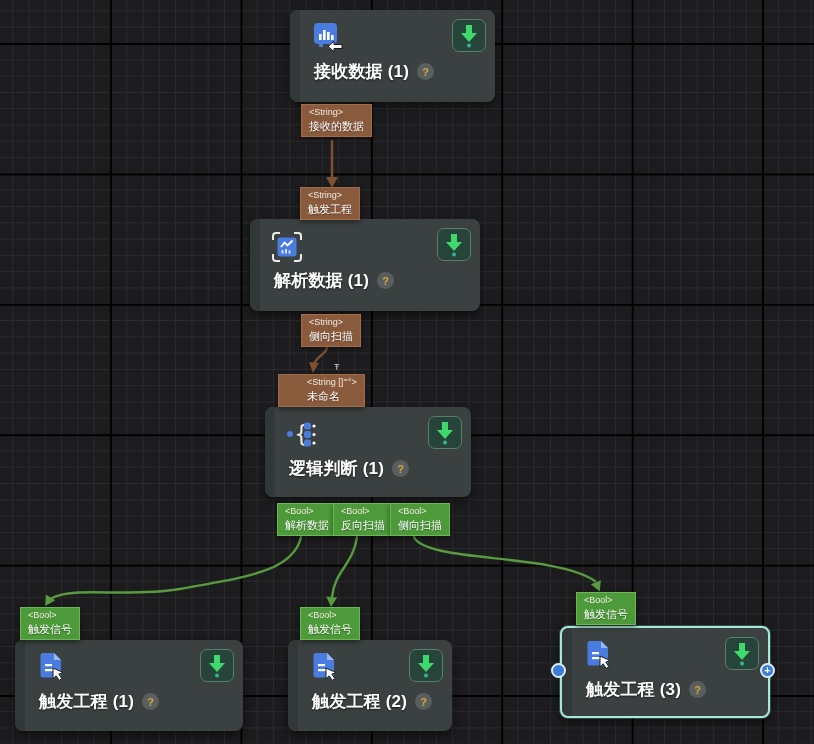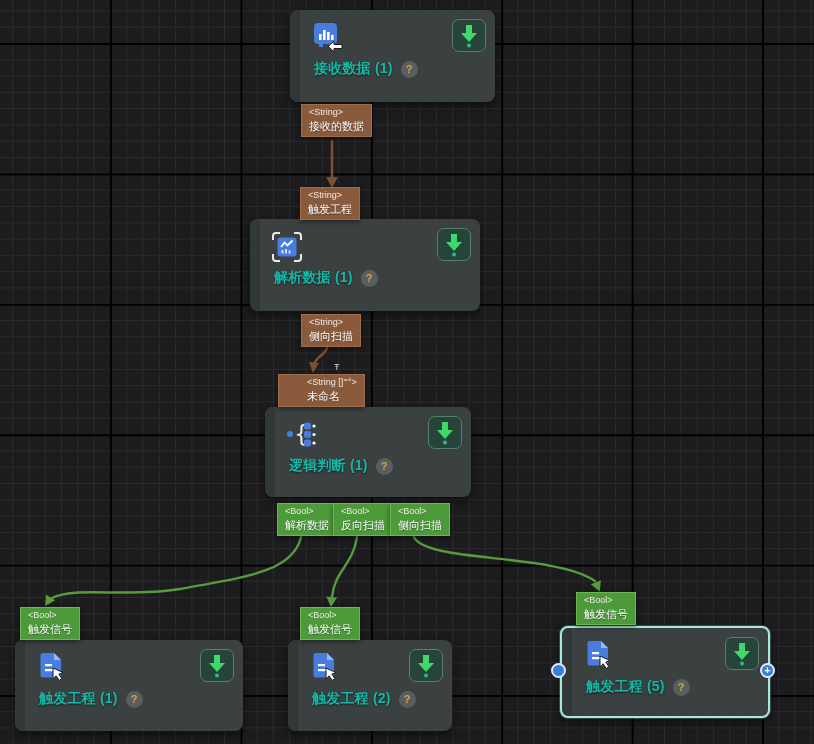--- a/index.html
+++ b/index.html
@@ -27,21 +27,21 @@
   }
   .node.selected { border: 2px solid #a6e8da; box-shadow: 0 0 0 1px rgba(166,232,218,.25), 0 4px 10px rgba(0,0,0,.5); }
   .strip { position: absolute; left: 0; top: 0; bottom: 0; width: 10px; background: #323838; border-radius: 8px 0 0 8px; }
   .nicon { position: absolute; left: 20px; top: 11px; width: 34px; height: 34px; }
   .dl {
     position: absolute; top: 9px; right: 9px; width: 34px; height: 33px;
     background: #27443a; border: 1px solid #577f69; border-radius: 7px;
     display: flex; align-items: center; justify-content: center; cursor: pointer;
   }
   .title-row { position: absolute; left: 24px; top: 50px; display: flex; align-items: center; gap: 8px; }
-  .title { color: #14b8a6; font-size: 14px; font-weight: bold; letter-spacing: .2px; text-shadow: 0 1px 2px rgba(0,0,0,.6); }
+  .title { color: #ffffff; font-size: 17px; font-weight: bold; letter-spacing: .2px; text-shadow: 0 1px 2px rgba(0,0,0,.6); }
   .help {
     width: 17px; height: 17px; border-radius: 50%; background: #595f5e;
     color: #d9a53f; font-size: 11px; font-weight: bold;
     display: flex; align-items: center; justify-content: center; cursor: pointer;
   }
 
   .port {
     position: absolute; z-index: 3; border-radius: 0; padding: 2px 7px 3px;
     line-height: 1.3; white-space: nowrap; box-shadow: 0 2px 5px rgba(0,0,0,.45);
     cursor: pointer;
@@ -206,21 +206,21 @@
       <rect x="10" y="18" width="10" height="2.2" fill="#fff"></rect>
       <path d="M18,17 l10,4.5 -4.2,1.6 3,4.6 -2.6,1.7 -3,-4.6 -3.2,3 z" fill="#ffffff" stroke="#1b1b1b" stroke-width="1"></path>
     </svg>
     <div class="dl">
       <svg width="24" height="26" viewBox="0 0 24 26">
         <path d="M9,2 h6 v8 h5 L12,19 4,10 h5 z" fill="#3fd96b"></path>
         <circle cx="12" cy="22.5" r="2" fill="#2db894"></circle>
       </svg>
     </div>
     <div class="title-row">
-      <span class="title">触发工程 (5)</span>
+      <span class="title">触发工程 (3)</span>
       <span class="help">?</span>
     </div>
   </div>
 
   <div class="handle" style="left:551px;top:663px;"></div>
   <div class="handle" style="left:760px;top:663px;">+</div>
 
   <div class="port string" style="left:301px;top:104px;">
     <span class="t">&lt;String&gt;</span>
     <span class="n">接收的数据</span>

